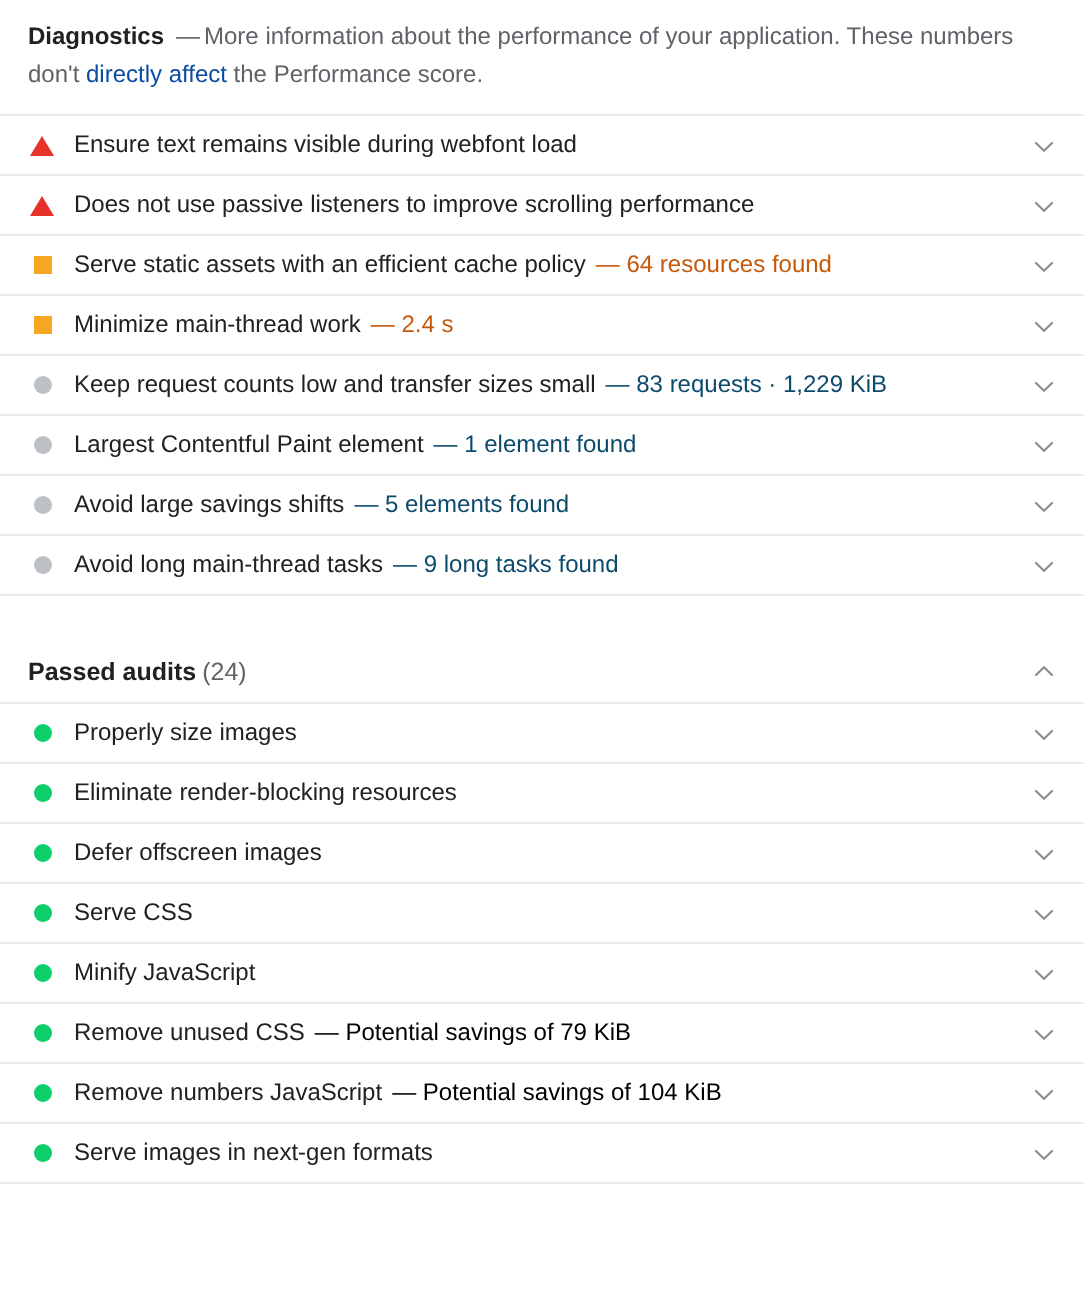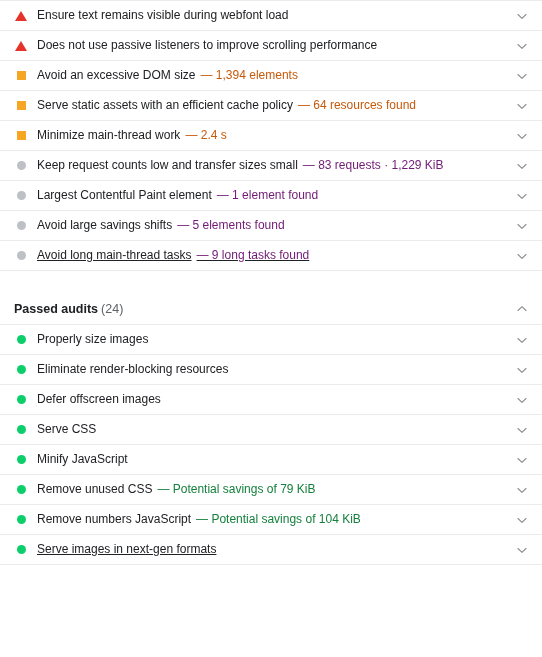--- a/index.html
+++ b/index.html
@@ -55,21 +55,20 @@
     display: flex;
     align-items: center;
     height: 30px;
     padding: 0 14px 0 14px;
     box-sizing: border-box;
     border-bottom: 1px solid #ebebeb;
     cursor: pointer;
   }
   .audit-row:last-child {
     border-bottom: 1px solid #ebebeb;
-    text-decoration: underline;
   }
 
   .audit-icon {
     flex: 0 0 auto;
     width: 14px;
     height: 14px;
     margin-right: 9px;
     display: flex;
     align-items: center;
     justify-content: center;
@@ -112,22 +111,22 @@
     white-space: nowrap;
     overflow: hidden;
   }
   .audit-title {
     color: #202124;
   }
   .audit-value {
     padding-left: 5px;
   }
   .val-average { color: #c6590b; }
-  .val-info    { color: #701a75; }
-  .val-pass    { color: #15803d; }
+  .val-info    { color: #0c4a6e; }
+  .val-pass    { color: #000000; }
 
   .chev {
     flex: 0 0 auto;
     width: 12px;
     height: 12px;
     margin-left: 8px;
     opacity: .72;
   }
   .chev svg { display: block; }
 
@@ -154,49 +153,41 @@
     font-weight: normal;
     color: #5f6368;
     padding-left: 3px;
   }
 </style>
 </head>
 <body>
 
 <div class="report">
 
+  <div class="diag-header">
+    <span class="diag-title">Diagnostics</span><span class="diag-dash">—</span><span class="diag-desc">More information about the performance of your application. These numbers don't </span><a class="diag-link">directly affect</a><span class="diag-desc"> the Performance score.</span>
+  </div>
 
   <div class="audit-list" id="diagnostics-list">
       <div class="audit-row">
         <span class="audit-icon">
           <span class="ico-triangle"></span>
         </span>
         <span class="audit-text"><span class="audit-title">Ensure text remains visible during webfont load</span></span>
         <span class="chev">
           <svg viewBox="0 0 12 12" width="12" height="12" aria-hidden="true">
             <path d="M2 4.5 L6 8.4 L10 4.5" fill="none" stroke="#5f6368" stroke-width="1.1" stroke-linecap="round" stroke-linejoin="round"></path>
           </svg>
         </span>
       </div>
       <div class="audit-row">
         <span class="audit-icon">
           <span class="ico-triangle"></span>
         </span>
         <span class="audit-text"><span class="audit-title">Does not use passive listeners to improve scrolling performance</span></span>
-        <span class="chev">
-          <svg viewBox="0 0 12 12" width="12" height="12" aria-hidden="true">
-            <path d="M2 4.5 L6 8.4 L10 4.5" fill="none" stroke="#5f6368" stroke-width="1.1" stroke-linecap="round" stroke-linejoin="round"></path>
-          </svg>
-        </span>
-      </div>
-      <div class="audit-row">
-        <span class="audit-icon">
-          <span class="ico-square"></span>
-        </span>
-        <span class="audit-text"><span class="audit-title">Avoid an excessive DOM size</span><span class="audit-value val-average">— 1,394 elements</span></span>
         <span class="chev">
           <svg viewBox="0 0 12 12" width="12" height="12" aria-hidden="true">
             <path d="M2 4.5 L6 8.4 L10 4.5" fill="none" stroke="#5f6368" stroke-width="1.1" stroke-linecap="round" stroke-linejoin="round"></path>
           </svg>
         </span>
       </div>
       <div class="audit-row">
         <span class="audit-icon">
           <span class="ico-square"></span>
         </span>

